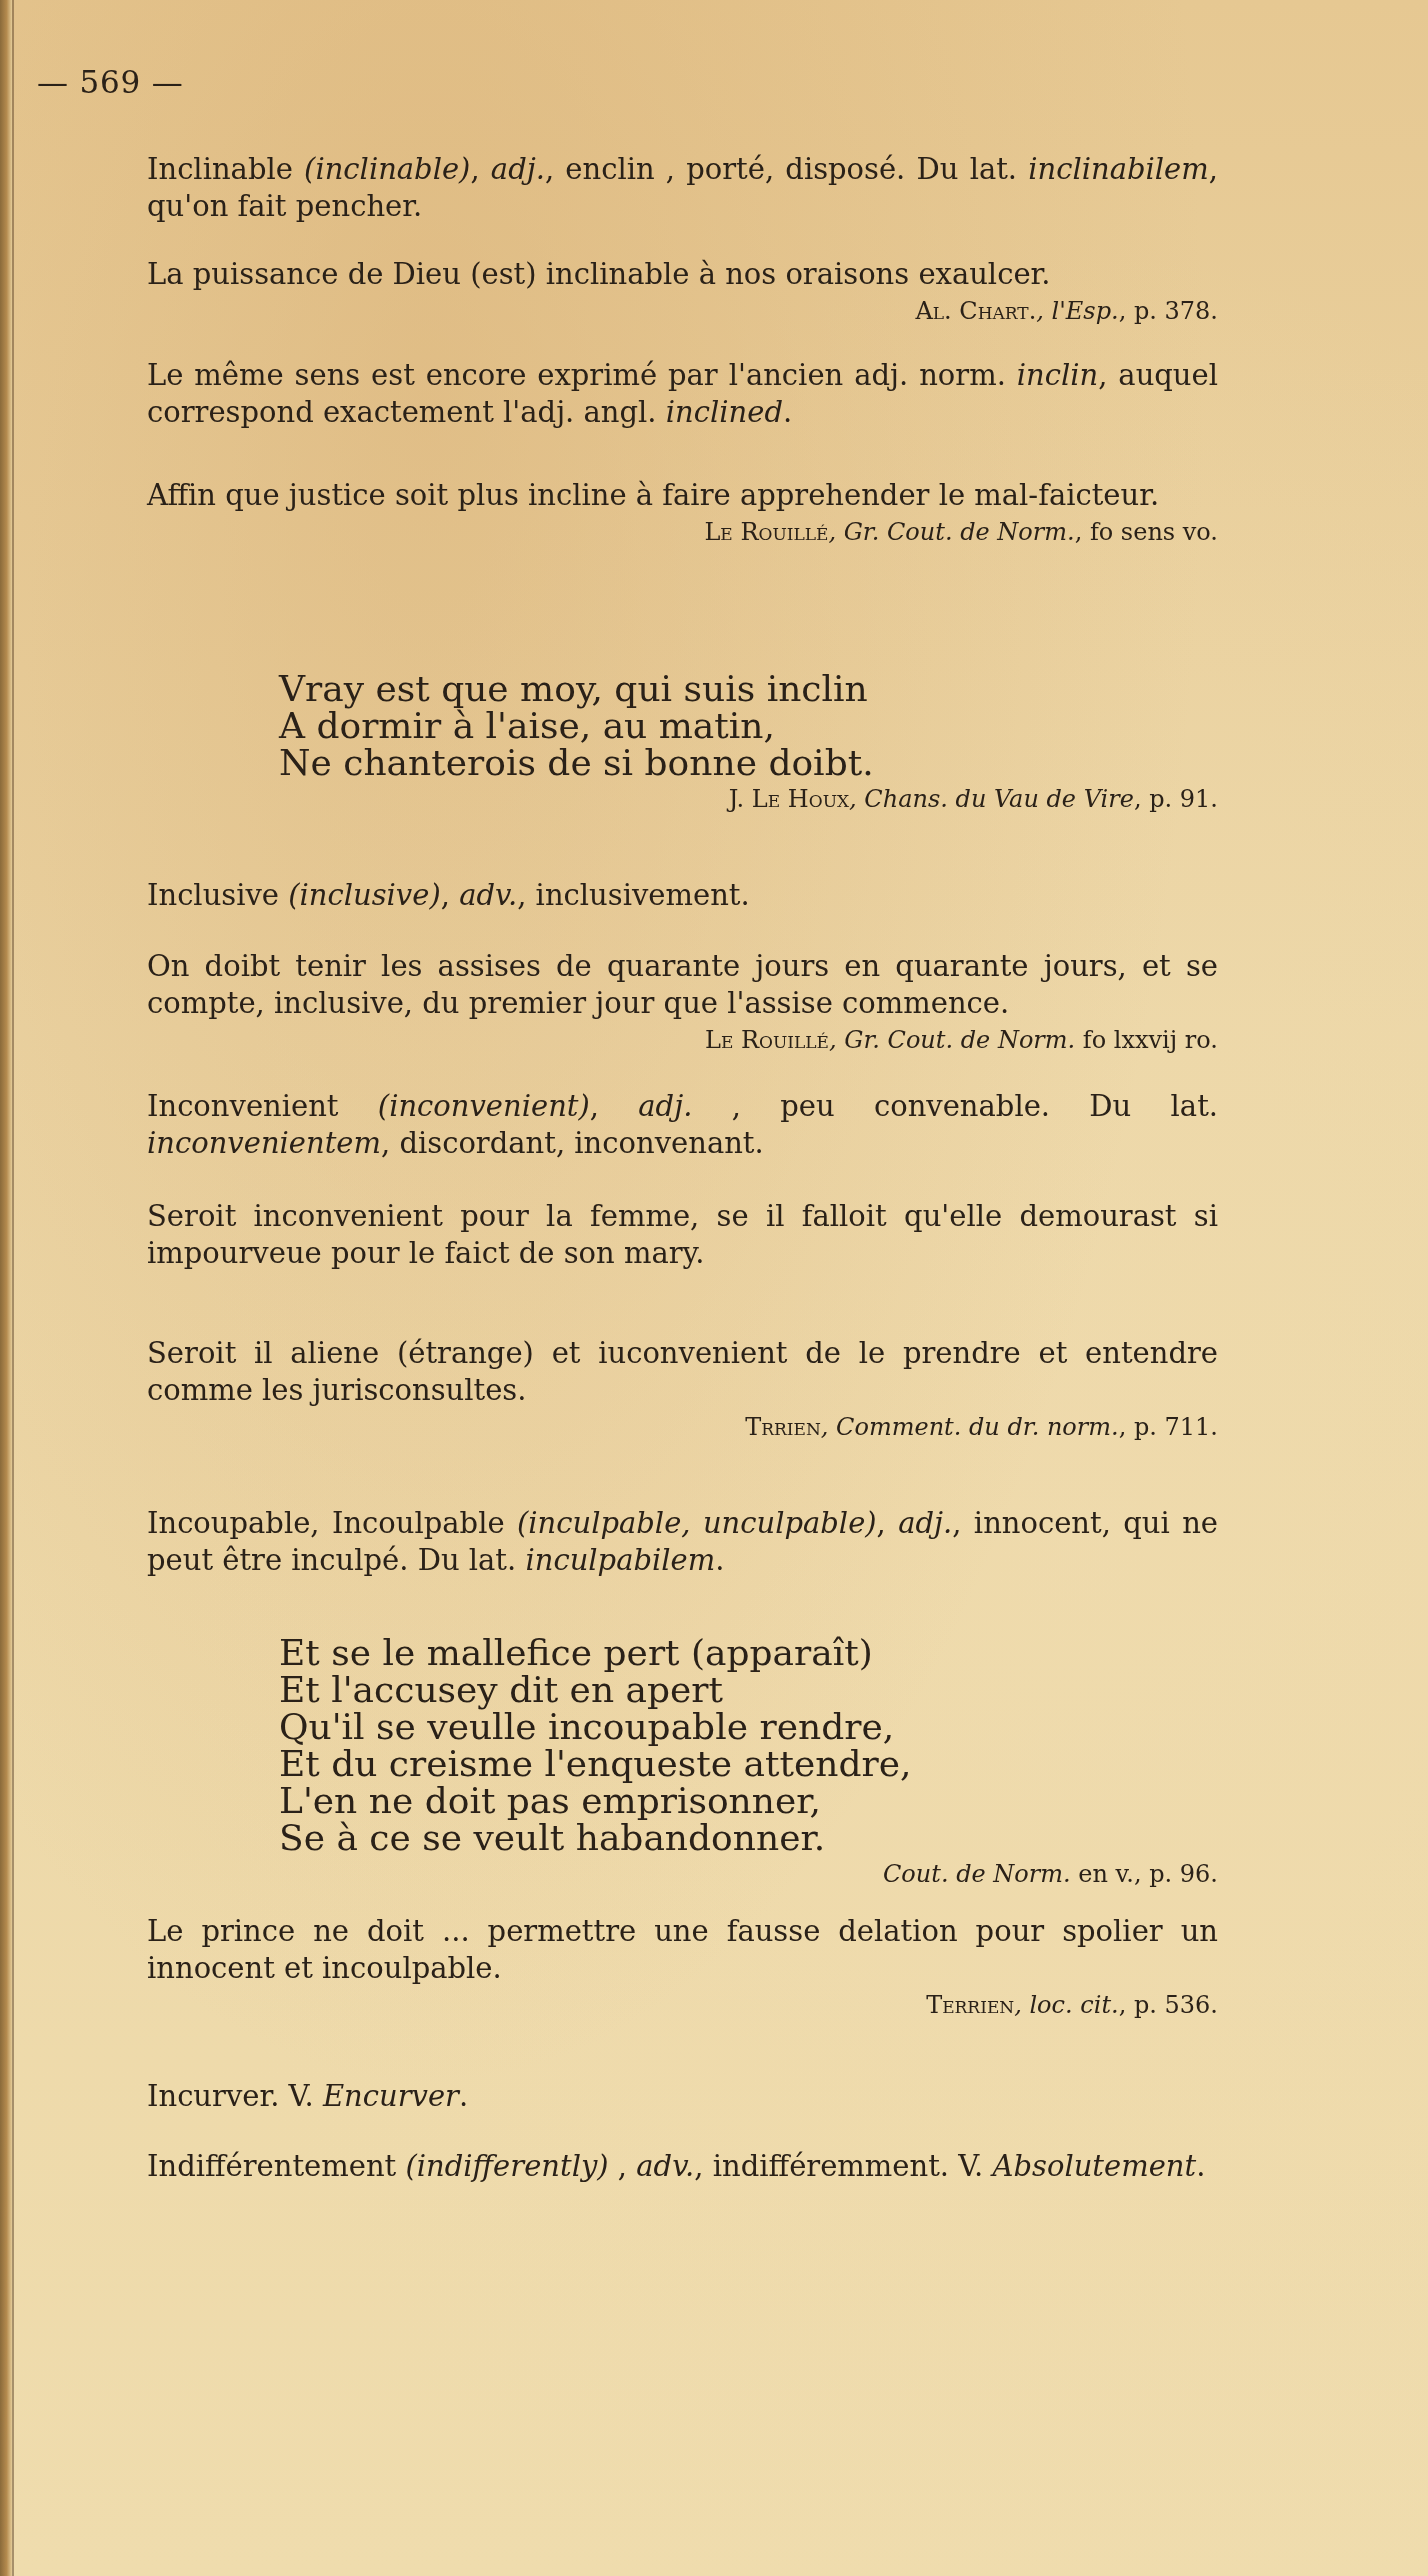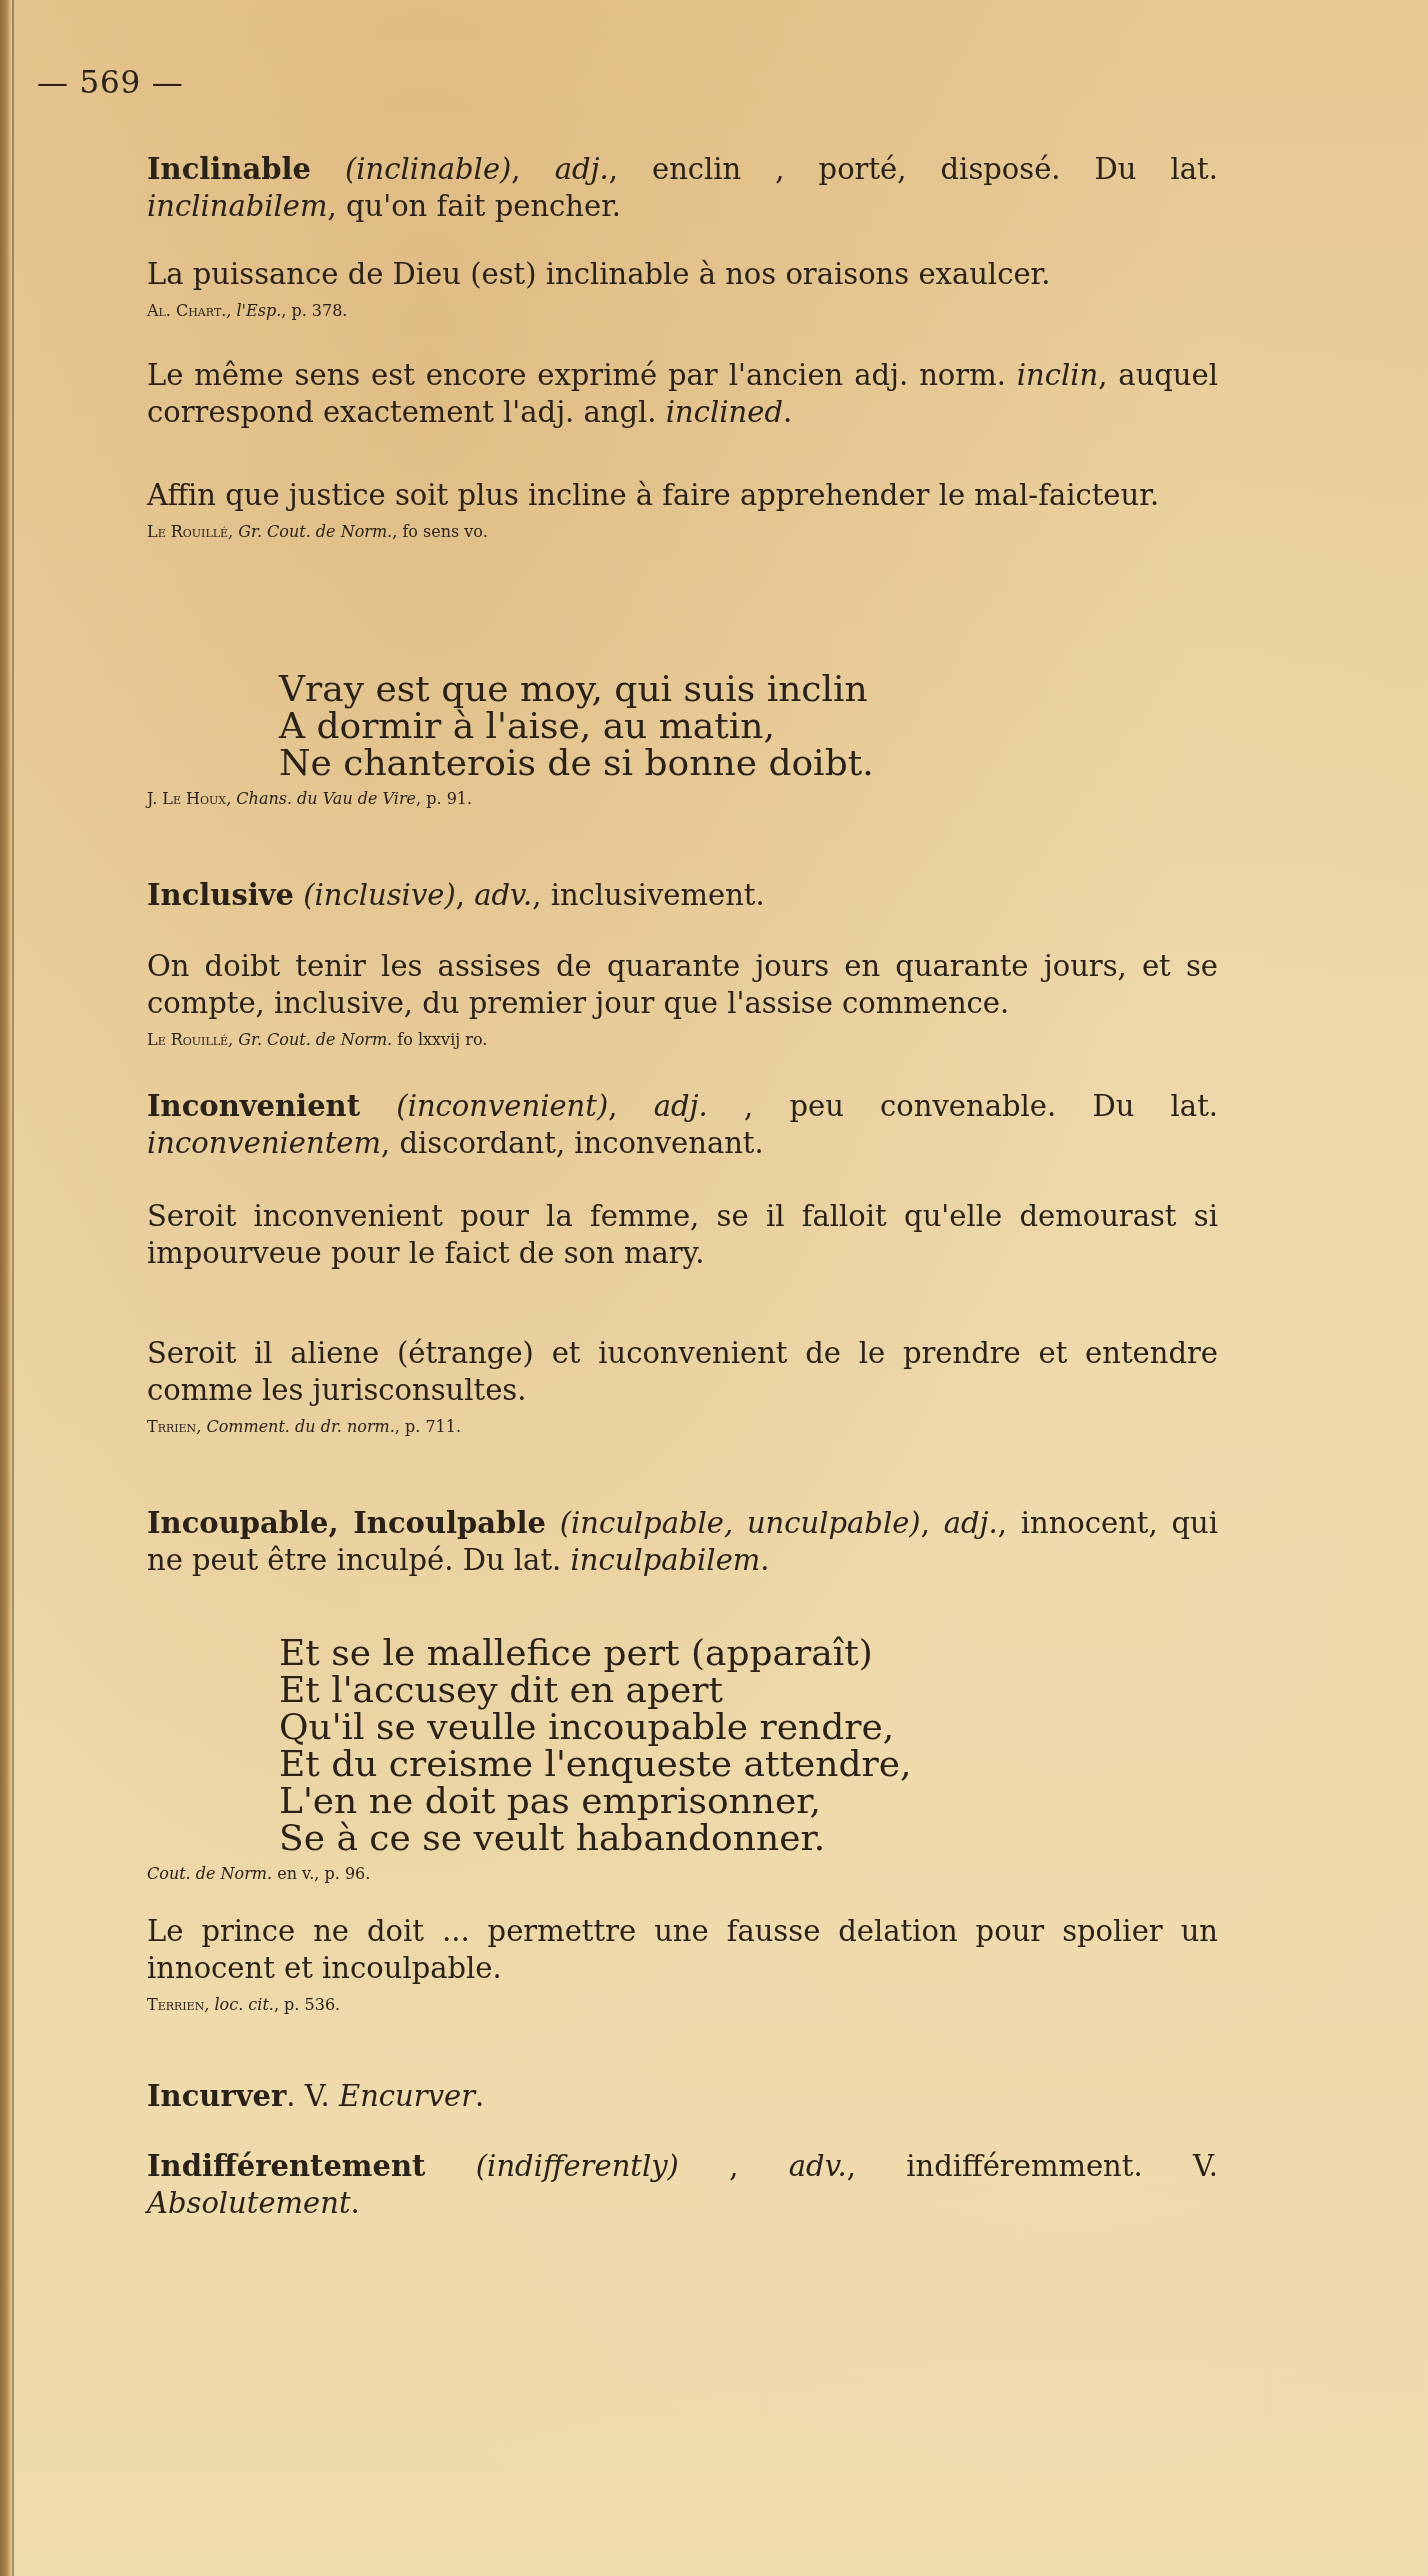--- a/index.html
+++ b/index.html
@@ -25,26 +25,26 @@
     background: #6b5234; opacity: 0.55;
   }
   .text {
     position: absolute; left: 147px; top: 0; width: 1071px;
     font-size: 29px; line-height: 37px;
   }
   .page-number {
     position: absolute; left: 0; top: 64px; width: 1429px;
     text-align: left; font-size: 31px; letter-spacing: 0.8px; padding-left: 37px;
   }
-  .entry-head { font-weight: bold; }
+  .entry-head { font-weight: normal; }
   .it { font-style: italic; margin-top: 31px; }
   .sc { font-variant: small-caps; }
   .para { margin: 0; text-align: justify; text-indent: 0; }
   .cite {
-    font-size: 16px; line-height: 30px; margin: 3.3px 0 0 0;
+    text-align: right; font-size: 24px; line-height: 30px; margin: 3.3px 0 0 0;
   }
   .verse { margin: 0 0 0 132px; font-size: 36px; line-height: 37px; }
   .verse div { white-space: nowrap; }
   .blk { position: absolute; left: 0; width: 1071px; }
 </style>
 </head>
 <body>
 
 <div class="page">
   <div class="binding"></div>

